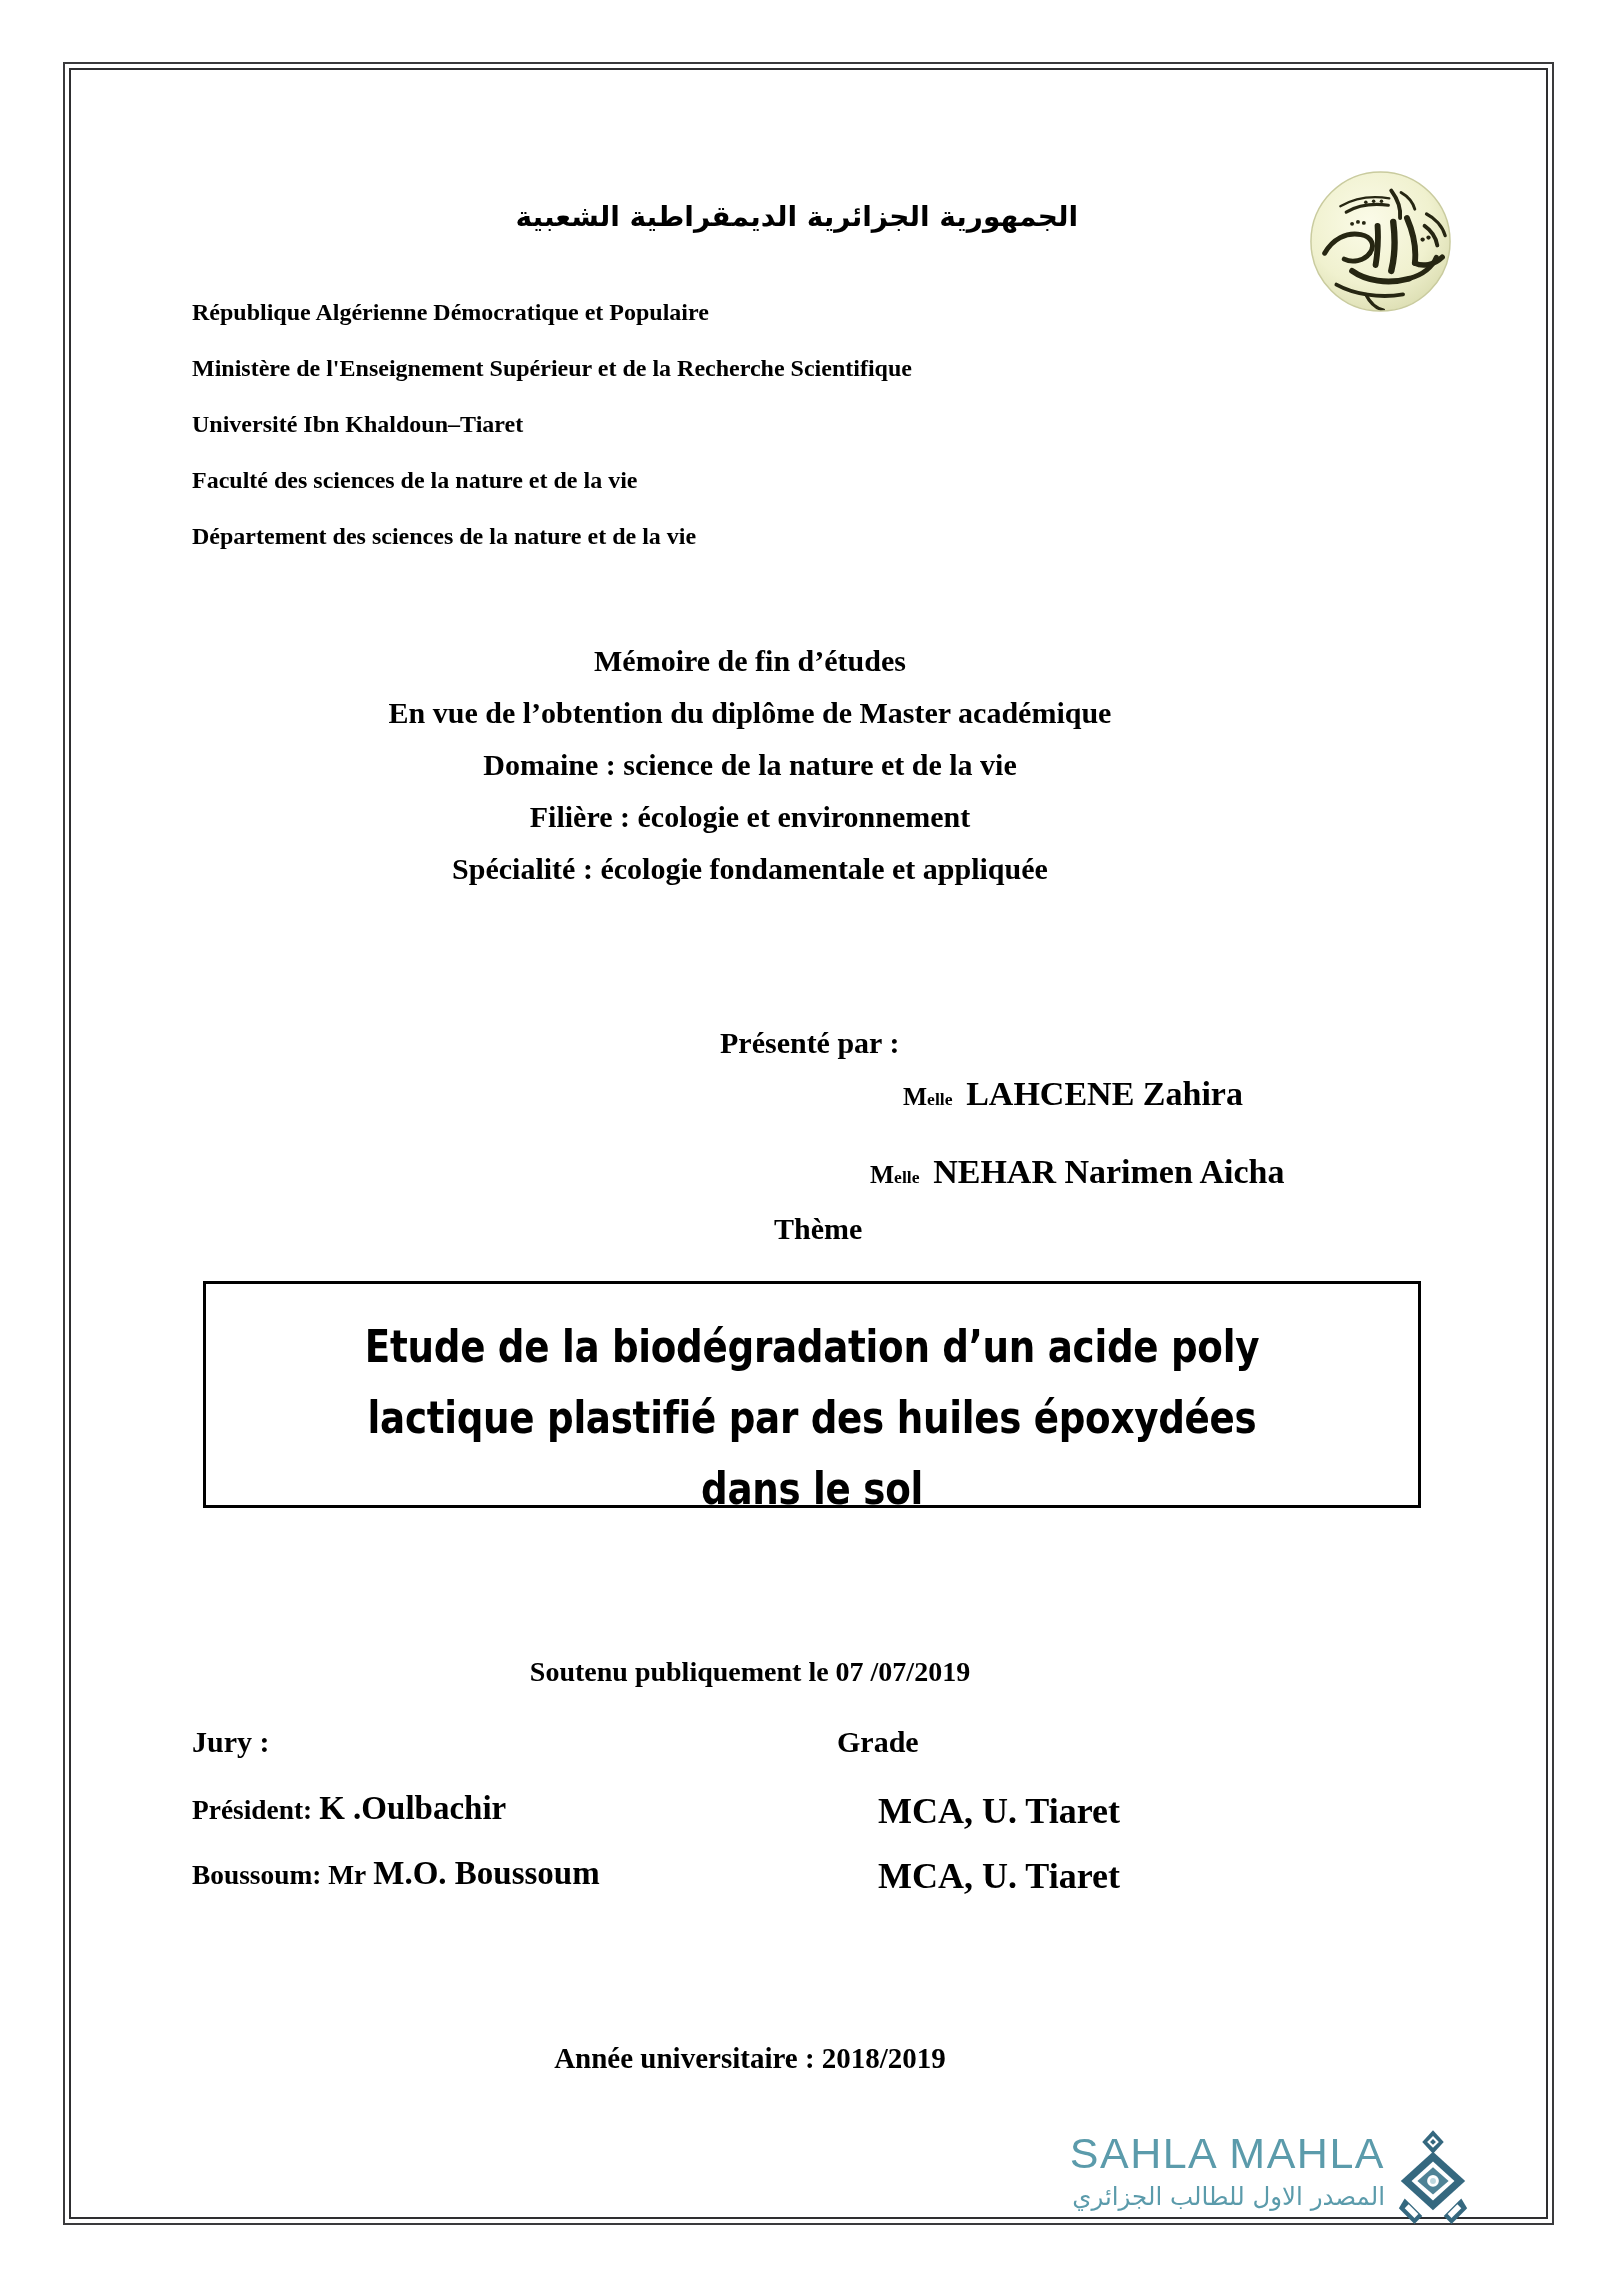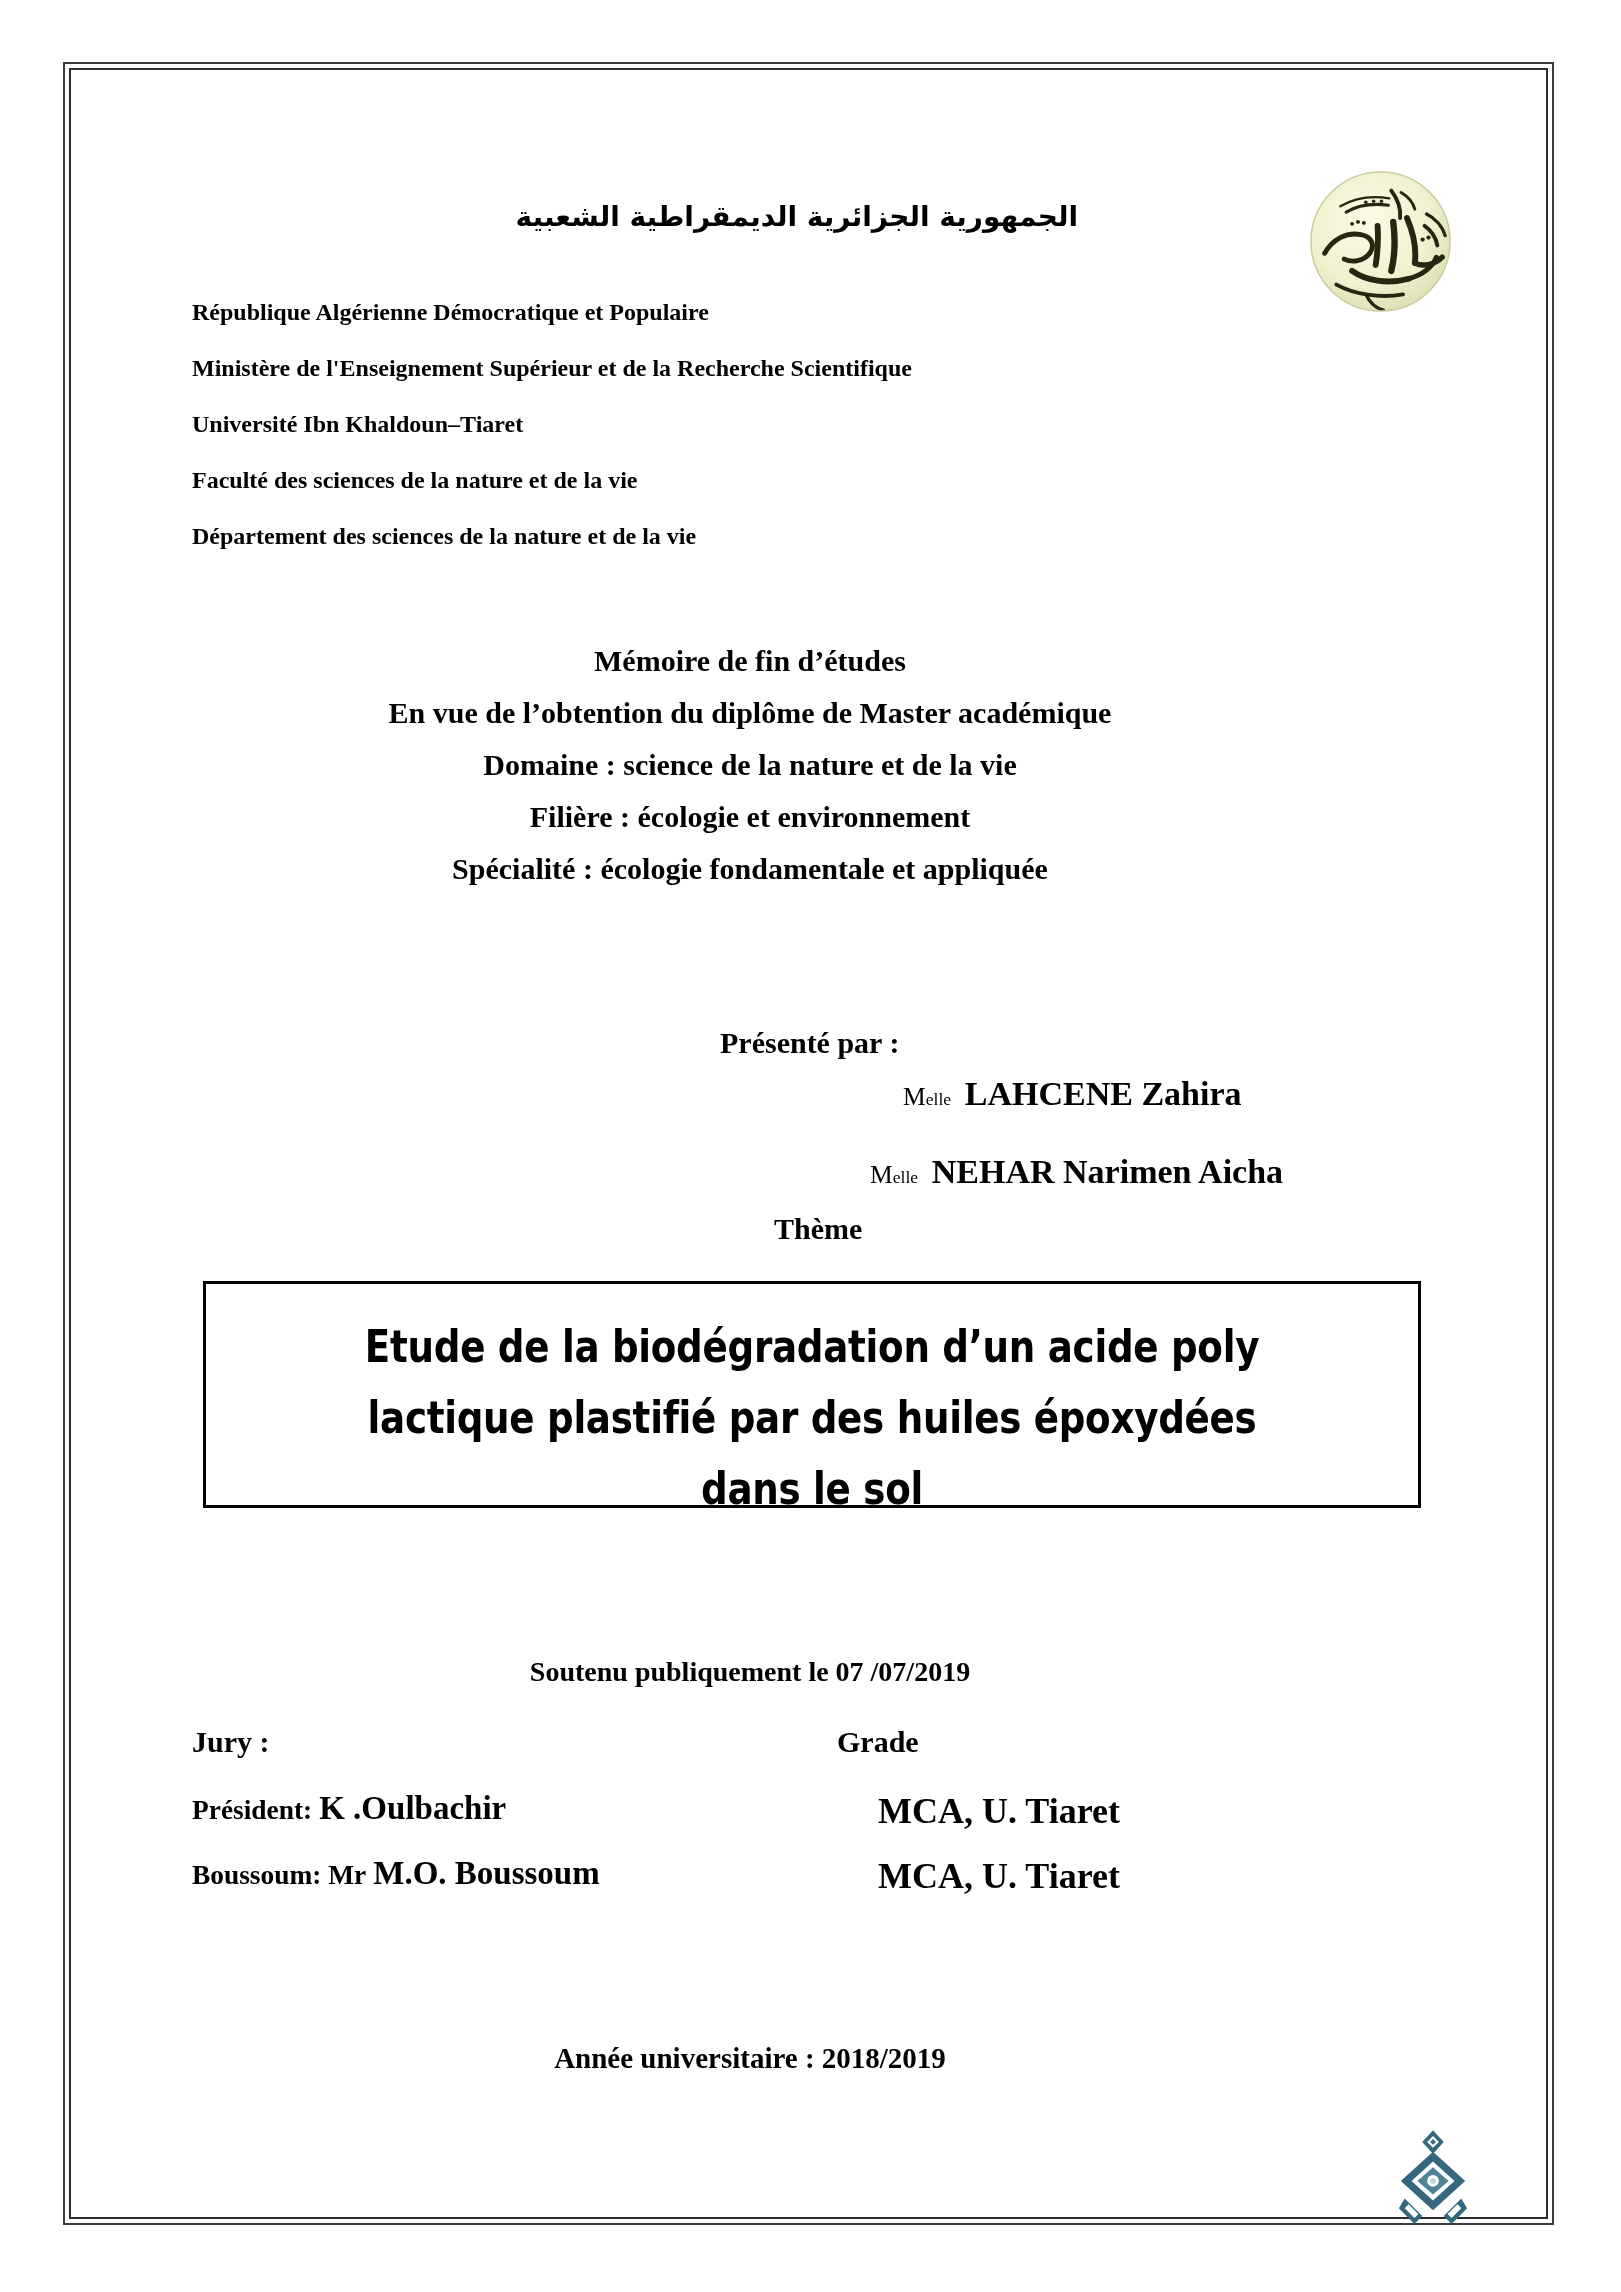--- a/index.html
+++ b/index.html
@@ -104,21 +104,21 @@
     font-size: 30px;
     font-weight: 700;
   }
   .student {
     position: absolute;
     font-weight: 700;
     white-space: nowrap;
   }
   .student .civ {
     font-size: 25.5px;
-    font-weight: 400;
+    font-weight: 700;
   }
   .student .civ .civ-small {
     font-size: 17.6px;
   }
   .student .sname {
     font-size: 34px;
     font-weight: 700;
     margin-left: 13.7px;
   }
   #student-1 { left: 903px; top: 1075px; }
@@ -373,20 +373,24 @@
       <div class="jury-role"><span class="role-lbl">Boussoum: Mr</span> <span class="role-name">M.O. Boussoum</span></div>
       <div class="jury-grade">MCA, U. Tiaret</div>
     </div>
 
 
   </div>
 
   <div class="academic-year">Année universitaire : 2018/2019</div>
 
   <div id="watermark">
+    <div class="wm-text">
+      <div class="wm-title">SAHLA MAHLA</div>
+      <div class="wm-sub">المصدر الاول للطالب الجزائري</div>
+    </div>
     <div class="wm-mark">
       <svg width="80" height="98" viewBox="0 0 82 100" xmlns="http://www.w3.org/2000/svg">
         <g fill="#35687f">
           <polygon points="41,0 52,12 41,24 30,12"></polygon>
           <polygon points="41,6 47,12 41,18 35,12" fill="#ffffff"></polygon>
           <polygon points="41,9 44,12 41,15 38,12" fill="#35687f"></polygon>
           <path d="M41,22 L74,52 L41,82 L8,52 Z" fill="#35687f"></path>
           <path d="M41,32 L63,52 L41,72 L19,52 Z" fill="#ffffff"></path>
           <path d="M41,38 L57,52 L41,66 L25,52 Z" fill="#4f8396"></path>
           <circle cx="41" cy="52" r="6" fill="#ffffff"></circle>

